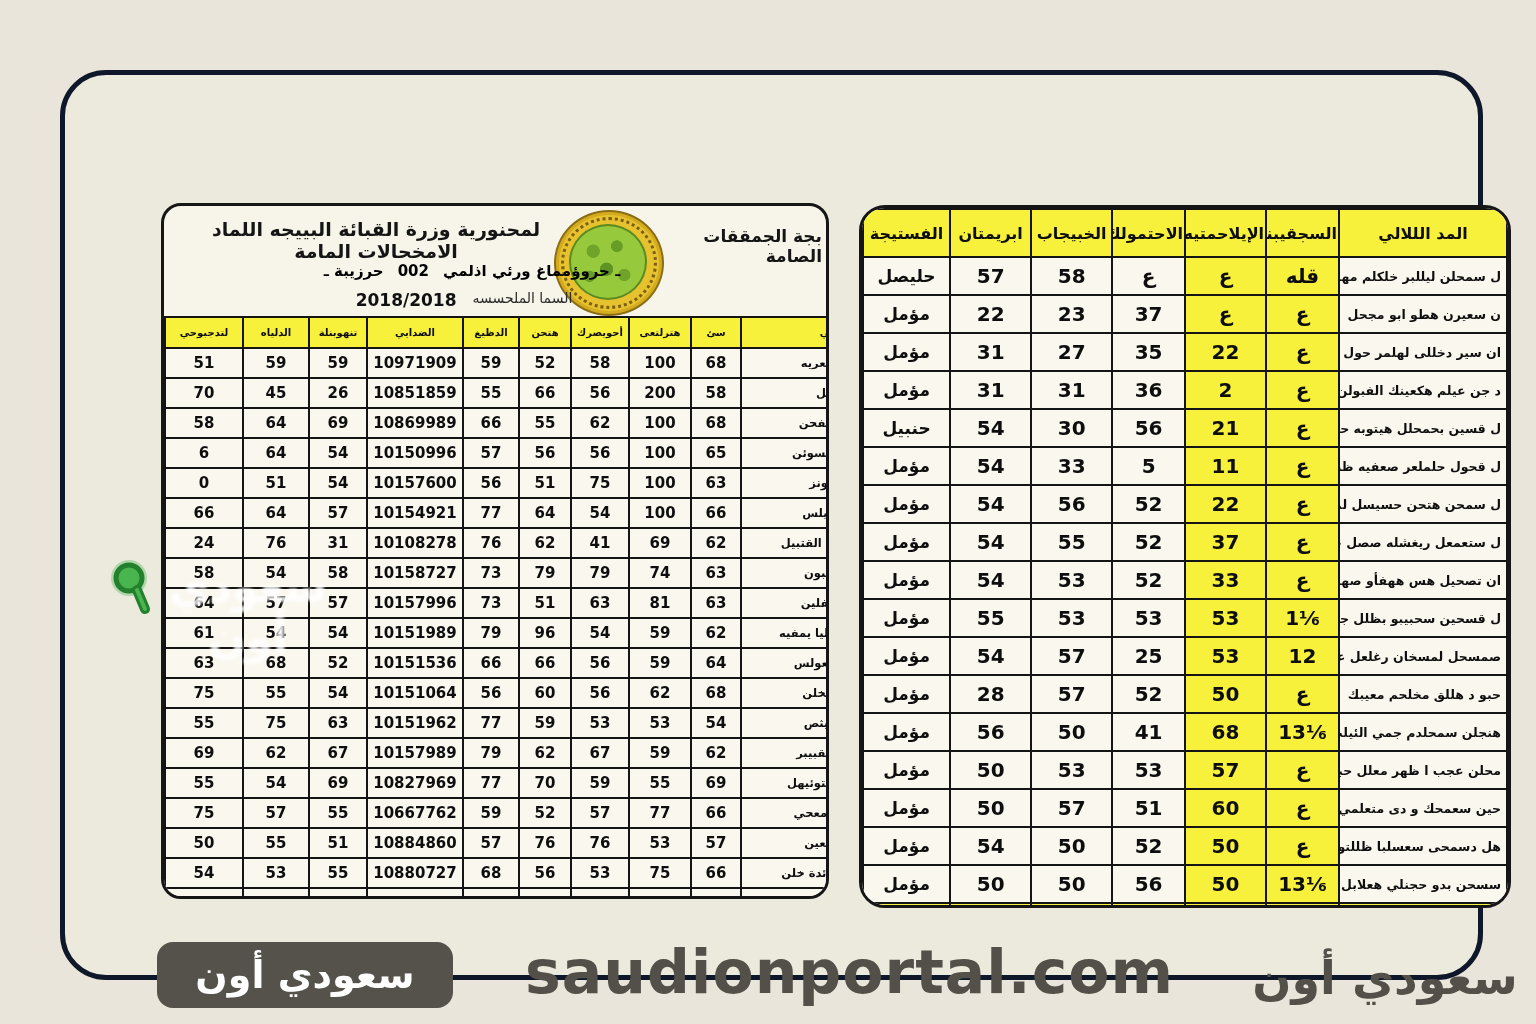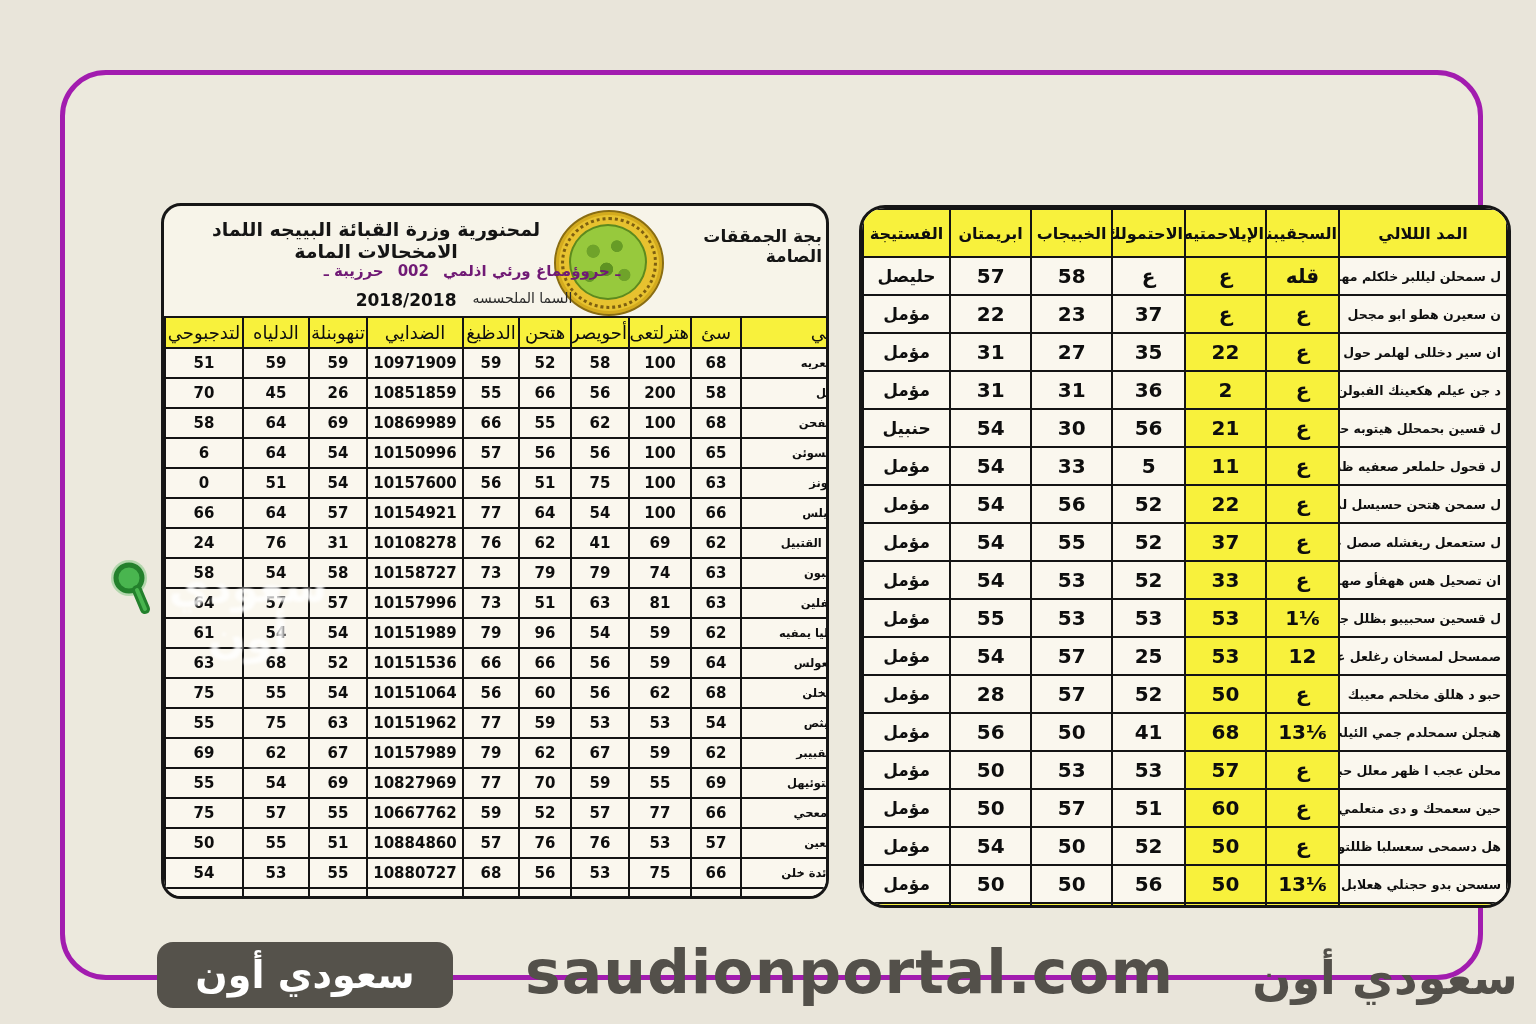--- a/index.html
+++ b/index.html
@@ -1,32 +1,32 @@
 <!DOCTYPE html>
 <html lang="ar"><head>
 <meta charset="utf-8">
 <style>
   html,body{margin:0;padding:0}
   .canvas{position:relative;width:1536px;height:1024px;background:#e9e5da;
           font-family:"DejaVu Sans",sans-serif;overflow:hidden}
   .frame{position:absolute;left:60px;top:70px;width:1413px;height:900px;
-         border:5px solid #a21caf;border-radius:46px;background:#ece9dd}
+         border:5px solid #0f172a;border-radius:46px;background:#ece9dd}
 
   
   .doc{position:absolute;background:#f7f4e9;border:3px solid #161616;overflow:hidden}
   .left-doc{left:96px;top:128px;width:662px;height:690px;border-radius:20px}
   .right-doc{left:794px;top:130px;width:646px;height:697px;border-radius:26px}
 
   .doc-header{position:relative;height:110px}
   .doc-title{position:absolute;left:12px;top:12px;width:400px;text-align:center;
              font-size:19px;font-weight:bold;direction:rtl;color:#151515}
   .doc-corner{position:absolute;right:4px;top:20px;width:168px;text-align:right;
               font-size:17px;font-weight:bold;direction:rtl;color:#151515}
   .doc-line2{position:absolute;left:140px;top:56px;width:336px;display:flex;
-             justify-content:center;gap:14px;font-size:15px;font-weight:bold;color:#701a75}
+             justify-content:center;gap:14px;font-size:15px;font-weight:bold;color:#000000}
   .doc-line3{position:absolute;left:150px;top:84px;width:300px;display:flex;
              justify-content:center;gap:16px;font-size:14px;color:#2a2a2a}
   .doc-line3 .year{font-weight:bold;font-size:17px;color:#111}
 
   
   .logo{position:absolute;left:390px;top:4px;width:106px;height:102px;border-radius:50%;
         background:#e7c22f;border:2px solid #8a6d12;box-shadow:inset 0 0 0 3px #d4ab1e}
   .logo .ringtext{position:absolute;inset:5px;border-radius:50%;border:3px dotted #7d5f11}
   .logo .inner{position:absolute;left:13px;top:12px;width:74px;height:72px;border-radius:50%;
         border:2px solid #5d8a1e;
@@ -37,21 +37,21 @@
           radial-gradient(circle at 72% 68%, #6fa32a 0 8%, transparent 9%),
           radial-gradient(circle at 25% 70%, #679c26 0 7%, transparent 8%),
           #97c93d}
 
   
   table{border-collapse:collapse;table-layout:fixed;width:100%;direction:rtl}
   td,th{border:2px solid #141414;text-align:center;overflow:hidden;white-space:nowrap;
         color:#0e0e0e;background:#faf7ee}
   .hl{background:#f8f13c !important}
   .ltable td{height:26px;font-size:15px;font-weight:bold}
-  .ltable th{height:27px;font-size:18px;font-weight:normal}
+  .ltable th{height:27px;font-size:10px;font-weight:bold}
   .ltable th:first-child,.ltable td:first-child{text-align:right;padding-left:0;padding-right:3px}
   .ltable td:first-child{font-size:11.5px}
   .rtable td{height:34px;font-size:20px;font-weight:bold}
   .rtable th{height:44px;font-size:16px;font-weight:bold}
   .rtable td:first-child{text-align:right;font-size:12.5px;padding-right:5px}
   .rtable td:last-child{font-size:17px}
 
   
   .side-watermark{position:absolute;left:58px;top:486px;width:250px;z-index:4;direction:rtl;
         text-align:center;font-size:44px;font-weight:bold;color:rgba(255,255,255,.82);

